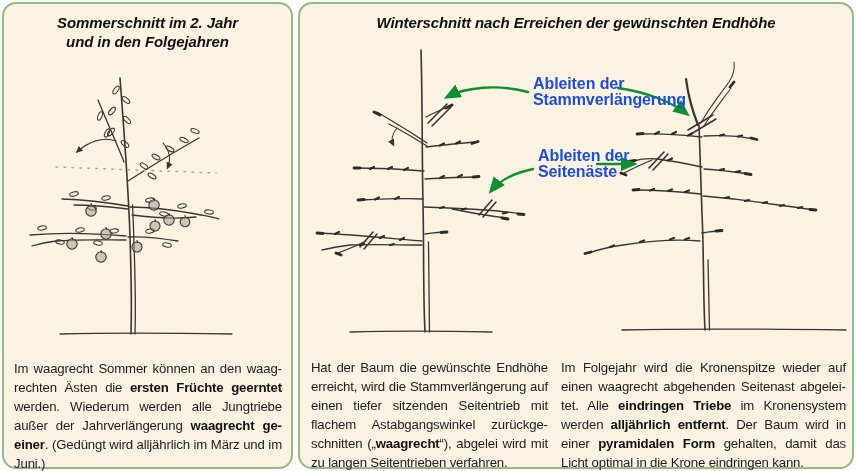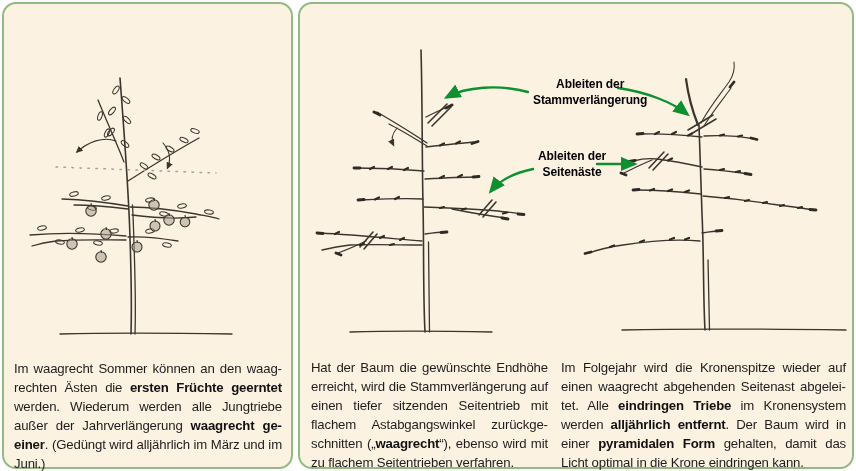--- a/index.html
+++ b/index.html
@@ -11,33 +11,35 @@
   #panel-winter{left:298px;width:556px;}
   .panel-title{position:absolute;left:0;right:0;top:9px;text-align:center;
                font-size:15px;font-weight:bold;font-style:italic;color:#111;
                line-height:19px;white-space:pre-line;letter-spacing:-0.1px;}
   .body-text{position:absolute;font-size:13.2px;line-height:19px;text-align:justify;
              hyphens:manual;color:#1d1d1d;letter-spacing:-0.15px;}
   .body-text b{font-weight:bold;color:#111;}
   #summer-text{left:10px;right:9px;top:342px;}
   #winter-text-left{left:11px;width:237px;top:341px;}
   #winter-text-right{left:261px;width:285px;top:341px;}
-  .green-label{position:absolute;font-size:12px;font-weight:bold;line-height:16px;
-               color:#000000;white-space:pre-line;letter-spacing:-0.1px;text-align:center;}
+  .green-label{position:absolute;font-size:16px;font-weight:bold;line-height:16px;
+               color:#1d4ed8;white-space:pre-line;letter-spacing:-0.1px;}
   #label-stem{left:233px;top:72px;}
   #label-side{left:238px;top:144px;}
   svg{position:absolute;left:0;}
   .ink{stroke:#3a362e;fill:none;stroke-linecap:round;stroke-linejoin:round;}
 </style>
 </head>
 <body>
 
 <div id="stage">
 
   <div class="panel" id="panel-summer">
+    <div class="panel-title">Sommerschnitt im 2. Jahr
+und in den Folgejahren</div>
 
     <svg style="top:44px" width="287" height="298" viewBox="0 0 287 298">
       <defs>
         <marker id="ab" orient="auto" markerWidth="9" markerHeight="9" refX="5" refY="3">
           <path d="M0 0 L6.5 3 L0 6 z" fill="#3a362e"></path>
         </marker>
       </defs>
       <g class="ink" stroke-width="1.3">
 
         <path d="M56 286 C110 284.5 170 285 228 286"></path>
@@ -109,20 +111,21 @@
         <path fill="none" d="M87 155 l0.5 3 M150 150 l0.5 3 M165 165 l0.5 3 M102 179 l0.5 3 M68 189 l0.5 3 M97 202 l0.5 3 M133 192 l0.5 3 M181 167 l0.5 3 M151 171 l0.5 3"></path>
       </g>
     </svg>
 
     <p class="body-text" id="summer-text">
       <span>Im waagrecht Sommer können an den waag­rechten Ästen die </span><b>ersten Früchte geerntet</b><span> werden. Wiederum werden alle Jungtriebe außer der Jahr­verlängerung </span><b>waagrecht ge­einer</b><span>. (Gedüngt wird alljährlich im März und im Juni.)</span>
     </p>
   </div>
 
   <div class="panel" id="panel-winter">
+    <div class="panel-title">Winterschnitt nach Erreichen der gewünschten Endhöhe</div>
 
     <svg style="top:38px" width="552" height="300" viewBox="0 0 552 300">
       <defs>
         <marker id="ag" orient="auto" markerWidth="9" markerHeight="9" refX="5.5" refY="3">
           <path d="M0 0 L7 3 L0 6 z" fill="#0d9130"></path>
         </marker>
         <marker id="ab2" orient="auto" markerWidth="9" markerHeight="9" refX="5" refY="3">
           <path d="M0 0 L6.5 3 L0 6 z" fill="#3a362e"></path>
         </marker>
       </defs>
@@ -199,21 +202,21 @@
         <path d="M297 122 C311 122 323 122 334 122" marker-end="url(#ag)"></path>
       </g>
     </svg>
 
     <div class="green-label" id="label-stem">Ableiten der
 Stammverlängerung</div>
     <div class="green-label" id="label-side">Ableiten der
 Seitenäste</div>
 
     <p class="body-text" id="winter-text-left">
-      <span>Hat der Baum die gewünschte Endhöhe erreicht, wird die Stamm­verlängerung auf einen tiefer sitzenden Seitentrieb mit flachem Ast­abgangs­winkel zurückge­schnitten („</span><b>waagrecht</b><span>“), ebenso wird mit zu flachem Seitentrieben verfahren.</span>
+      <span>Hat der Baum die gewünschte Endhöhe erreicht, wird die Stamm­verlängerung auf einen tiefer sitzenden Seitentrieb mit flachem Ast­abgangs­winkel zurückge­schnitten („</span><b>waagrecht</b><span>“), abgelei wird mit zu langen Seitentrieben verfahren.</span>
     </p>
 
     <p class="body-text" id="winter-text-right">
       <span>Im Folgejahr wird die Kronenspitze wieder auf einen waagrecht abgehenden Seitenast abgelei­tet. Alle </span><b>eindringen Triebe</b><span> im Kronensystem werden </span><b>alljährlich entfernt</b><span>. Der Baum wird in einer </span><b>pyramidalen Form</b><span> gehalten, damit das Licht optimal in die Krone eindringen kann.</span>
     </p>
   </div>
 
 </div>
 
 </body></html>

